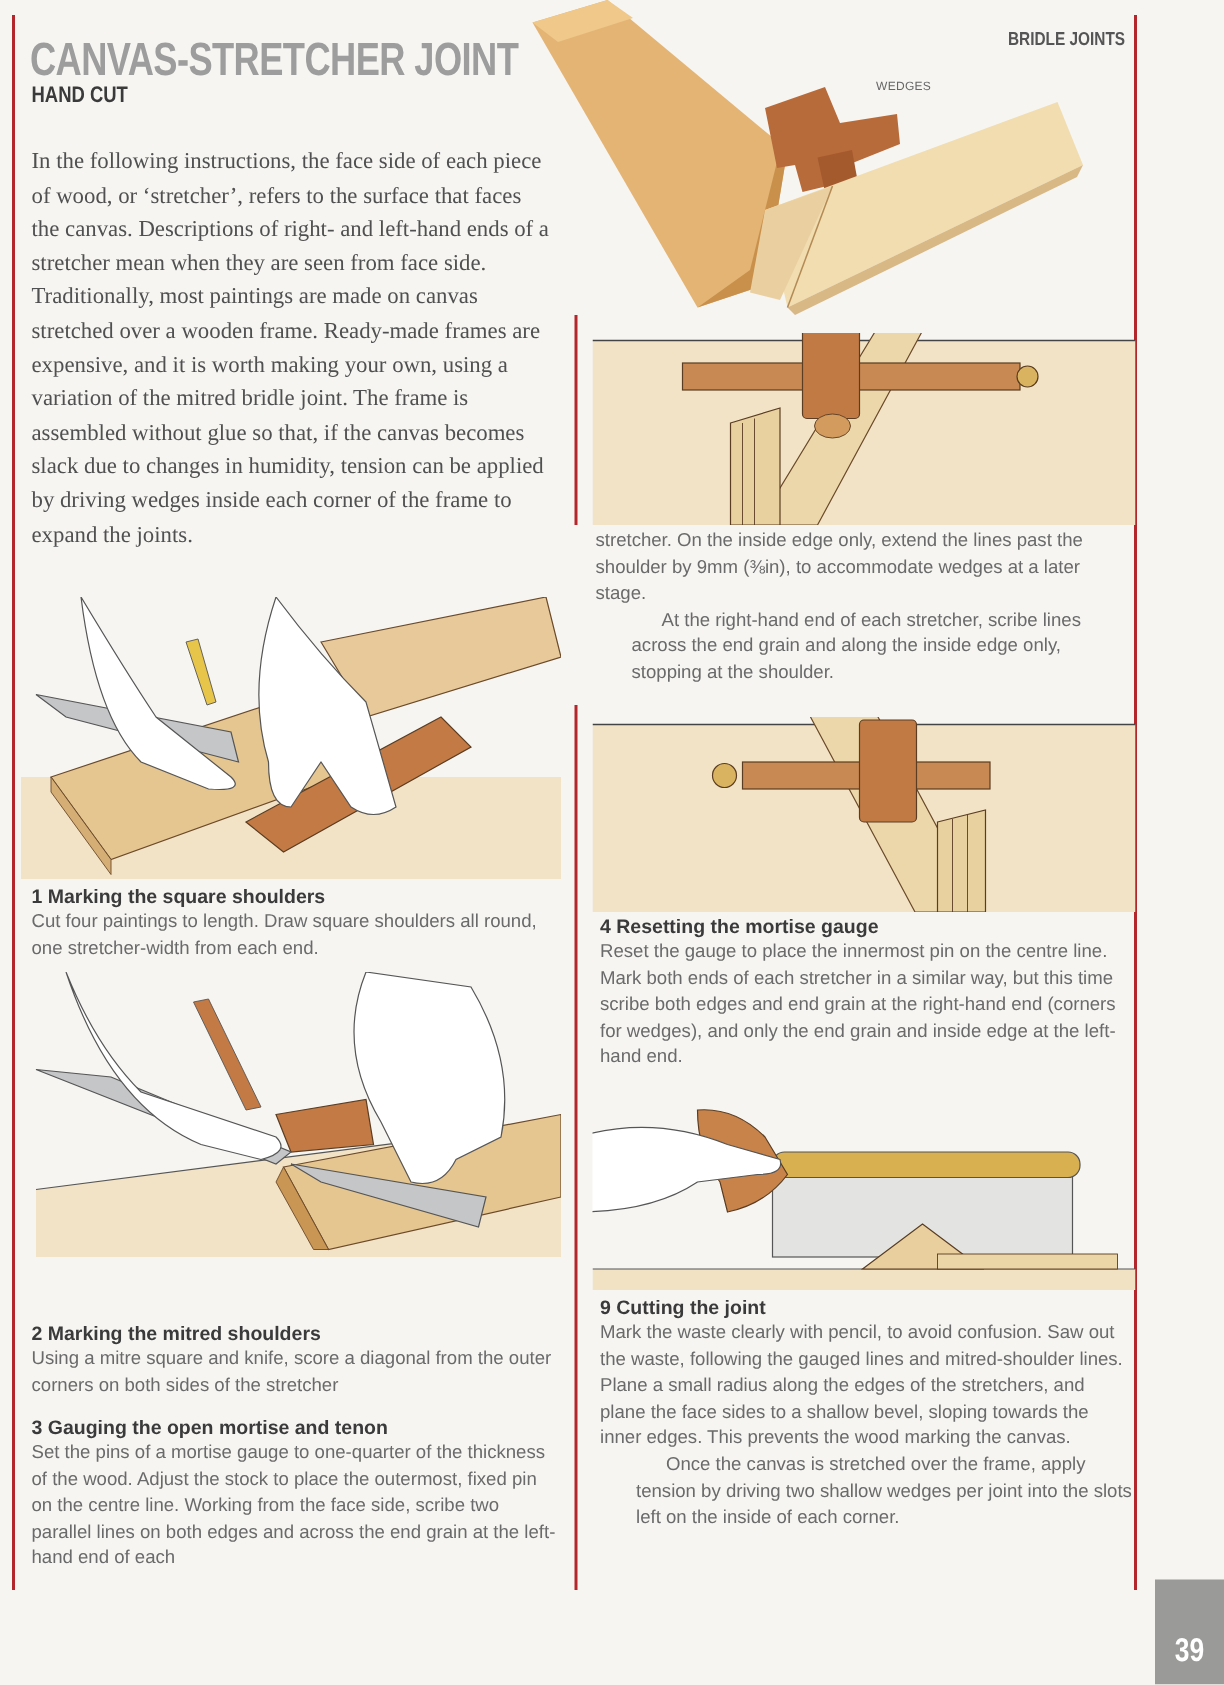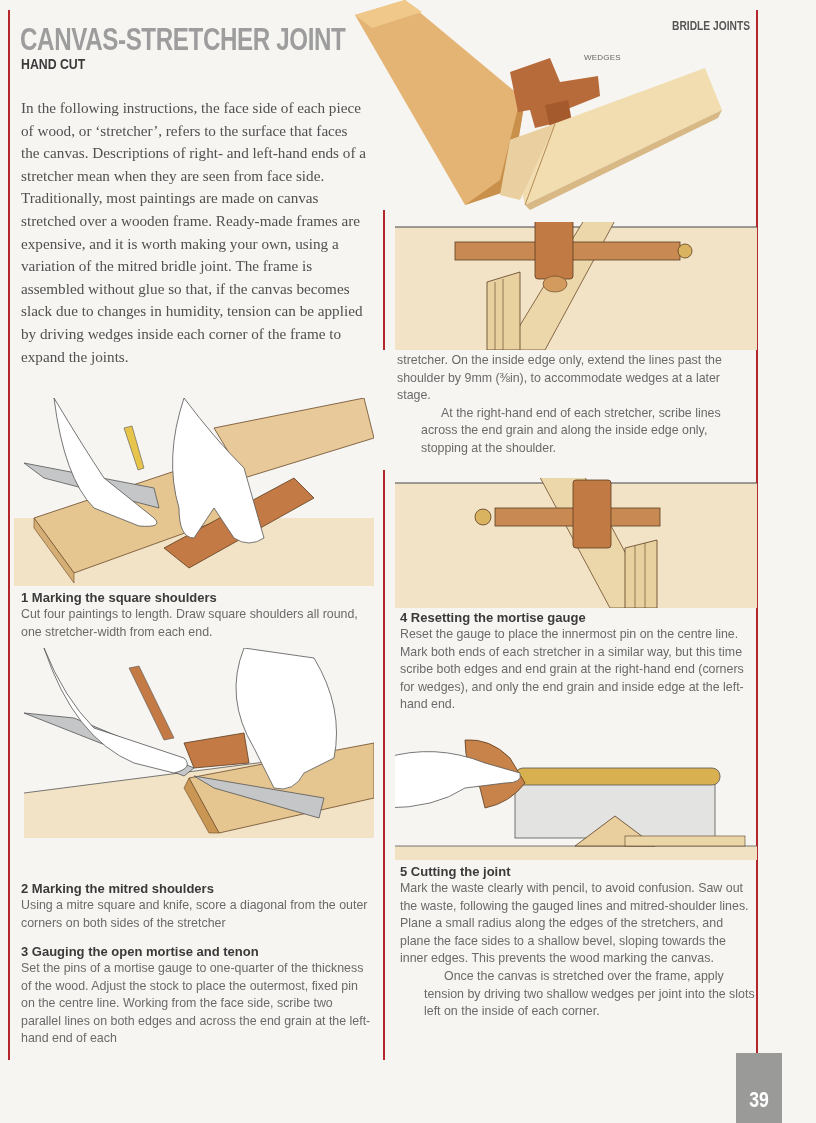--- a/index.html
+++ b/index.html
@@ -54,21 +54,21 @@
   }
   .step p {
     font-size: 12.4px; line-height: 17.6px; color: #6a6a6a;
   }
   .step p.indent { text-indent: 20px; margin-left: 24px; }
 
   .illus { position: absolute; }
 
   
   .page-tab {
-    left: 736px; top: 1053px; width: 46px; height: 70px;
+    left: 770px; top: 1053px; width: 46px; height: 70px;
     background: #9a9a98;
   }
   .page-num {
     position: absolute; left: 0; right: 0; bottom: 10px;
     text-align: center; color: #fff; font-weight: bold; font-size: 22px;
     transform: scaleX(0.8);
   }
 </style>
 </head>
 <body>
@@ -143,21 +143,21 @@
   <line x1="0" y1="118" x2="362" y2="118" stroke="#555" stroke-width="0.8"></line>
   <rect x="120" y="55" width="200" height="55" fill="#e3e3e1" stroke="#555" stroke-width="0.8"></rect>
   <rect x="120" y="40" width="205" height="17" rx="8" fill="#d9b04f" stroke="#555" stroke-width="0.8"></rect>
   <path d="M70,12 Q95,10 115,30 L130,55 Q115,75 90,80 L85,60 Q70,40 70,12 Z" fill="#c7834a" stroke="#5a3d22" stroke-width="0.8"></path>
   <path d="M-10,30 Q40,15 90,35 L125,45 Q128,55 110,55 L70,60 Q40,80 -10,80 Z" fill="#fff" stroke="#555" stroke-width="0.8"></path>
   <polygon points="180,118 220,88 260,118" fill="#e9cf9d" stroke="#5a3d22" stroke-width="0.8"></polygon>
   <rect x="230" y="108" width="120" height="10" fill="#ebd6a8" stroke="#5a3d22" stroke-width="0.6"></rect>
 </svg>
 
 <div class="step" style="left:400px; top:863px; width:355px;">
-  <h3>5 Cutting the joint</h3>
+  <h3>9 Cutting the joint</h3>
   <p>Mark the waste clearly with pencil, to avoid confusion. Saw out the waste, following the gauged lines and mitred-shoulder lines. Plane a small radius along the edges of the stretchers, and plane the face sides to a shallow bevel, sloping towards the inner edges. This prevents the wood marking the canvas.</p>
   <p class="indent">Once the canvas is stretched over the frame, apply tension by driving two shallow wedges per joint into the slots left on the inside of each corner.</p>
 </div>
 
 <svg class="illus" style="left:14px; top:398px; width:360px; height:188px;" viewBox="0 0 360 188">
   <rect x="0" y="120" width="360" height="68" fill="#f3e3c6"></rect>
   <polygon points="200,30 350,0 360,40 230,80" fill="#e7c99a" stroke="#6b4a2a" stroke-width="0.8"></polygon>
   <polygon points="20,120 200,60 240,110 60,175" fill="#e5c590" stroke="#6b4a2a" stroke-width="0.8"></polygon>
   <polygon points="20,120 60,175 60,185 20,130" fill="#d4ae74" stroke="#6b4a2a" stroke-width="0.6"></polygon>
   <polygon points="150,150 280,80 300,100 175,170" fill="#c47a44" stroke="#5a3d22" stroke-width="0.8"></polygon>

